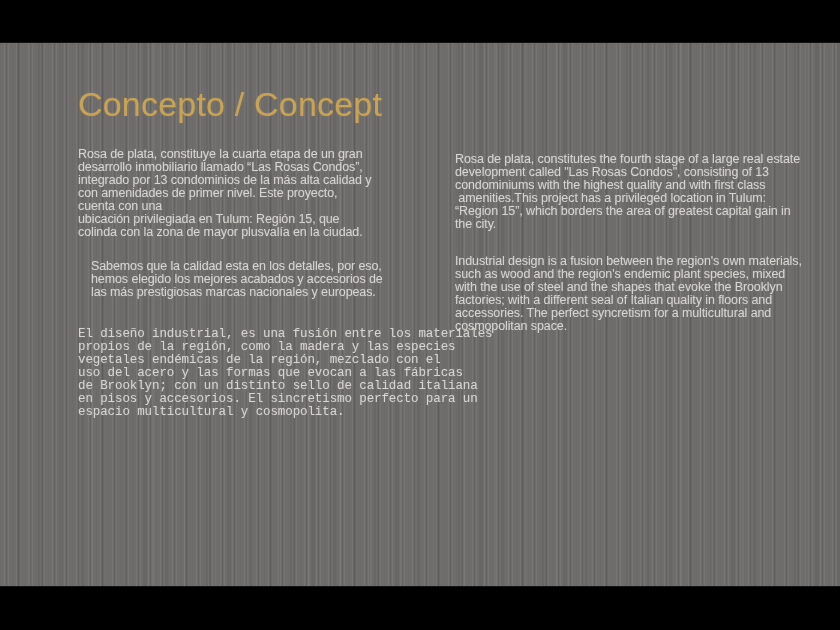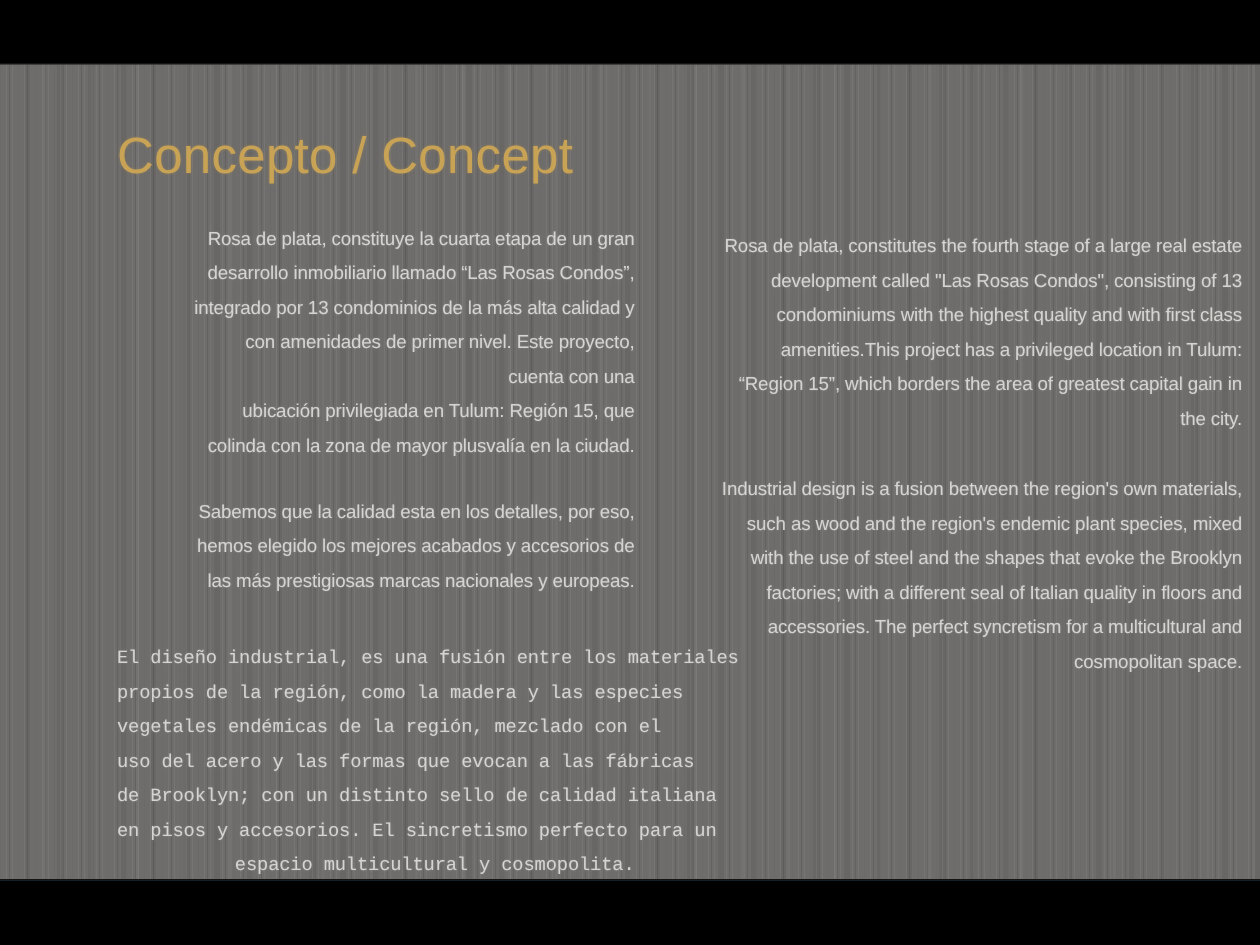--- a/index.html
+++ b/index.html
@@ -5,21 +5,21 @@
   html, body {
     margin: 0;
     padding: 0;
     background: #000000;
     font-family: "Liberation Sans", "DejaVu Sans", sans-serif;
   }
   .stage {
     position: relative;
     width: 840px;
     height: 630px;
-    background: #0369a1;
+    background: #eab308;
     overflow: hidden;
   }
   .letterbox {
     position: absolute;
     left: 0;
     width: 840px;
     background: #000000;
   }
   .letterbox.top { top: 0; height: 42px; }
   .letterbox.bottom { top: 587px; height: 43px; }
@@ -47,28 +47,27 @@
     font-size: 34px;
     font-weight: 400;
     letter-spacing: 0.2px;
     color: #c8a355;
     text-shadow: 0 0 2px rgba(200,163,85,0.35);
     white-space: pre;
   }
   .text-column {
     position: absolute;
     font-size: 12.5px;
-    line-height: 23px;
+    line-height: 13px;
     letter-spacing: -0.1px;
     color: #d6d4d2;
     text-shadow: 0 0 1.5px rgba(214,212,210,0.30);
-    text-align: right;
   }
   .text-column.spanish { left: 78px;  top: 105px; width: 345px; }
-  .text-column.english { left: 443px; top: 110px; width: 385px; }
+  .text-column.english { left: 455px; top: 110px; width: 385px; }
   .para {
     margin: 0;
     white-space: pre;
   }
   .spanish .para.p2 { margin-top: 15px; }
   .spanish .para.p3 { margin-top: 21px; margin-left: 13px; }
   .spanish .para.p4 { margin-top: 29px; font-family: Liberation Mono, monospace; }
   .english .para.p2 { margin-top: 36px; }
   .english .para.p3 { margin-top: 11px; }
   .english .para.p4 { margin-top: 24px; }

